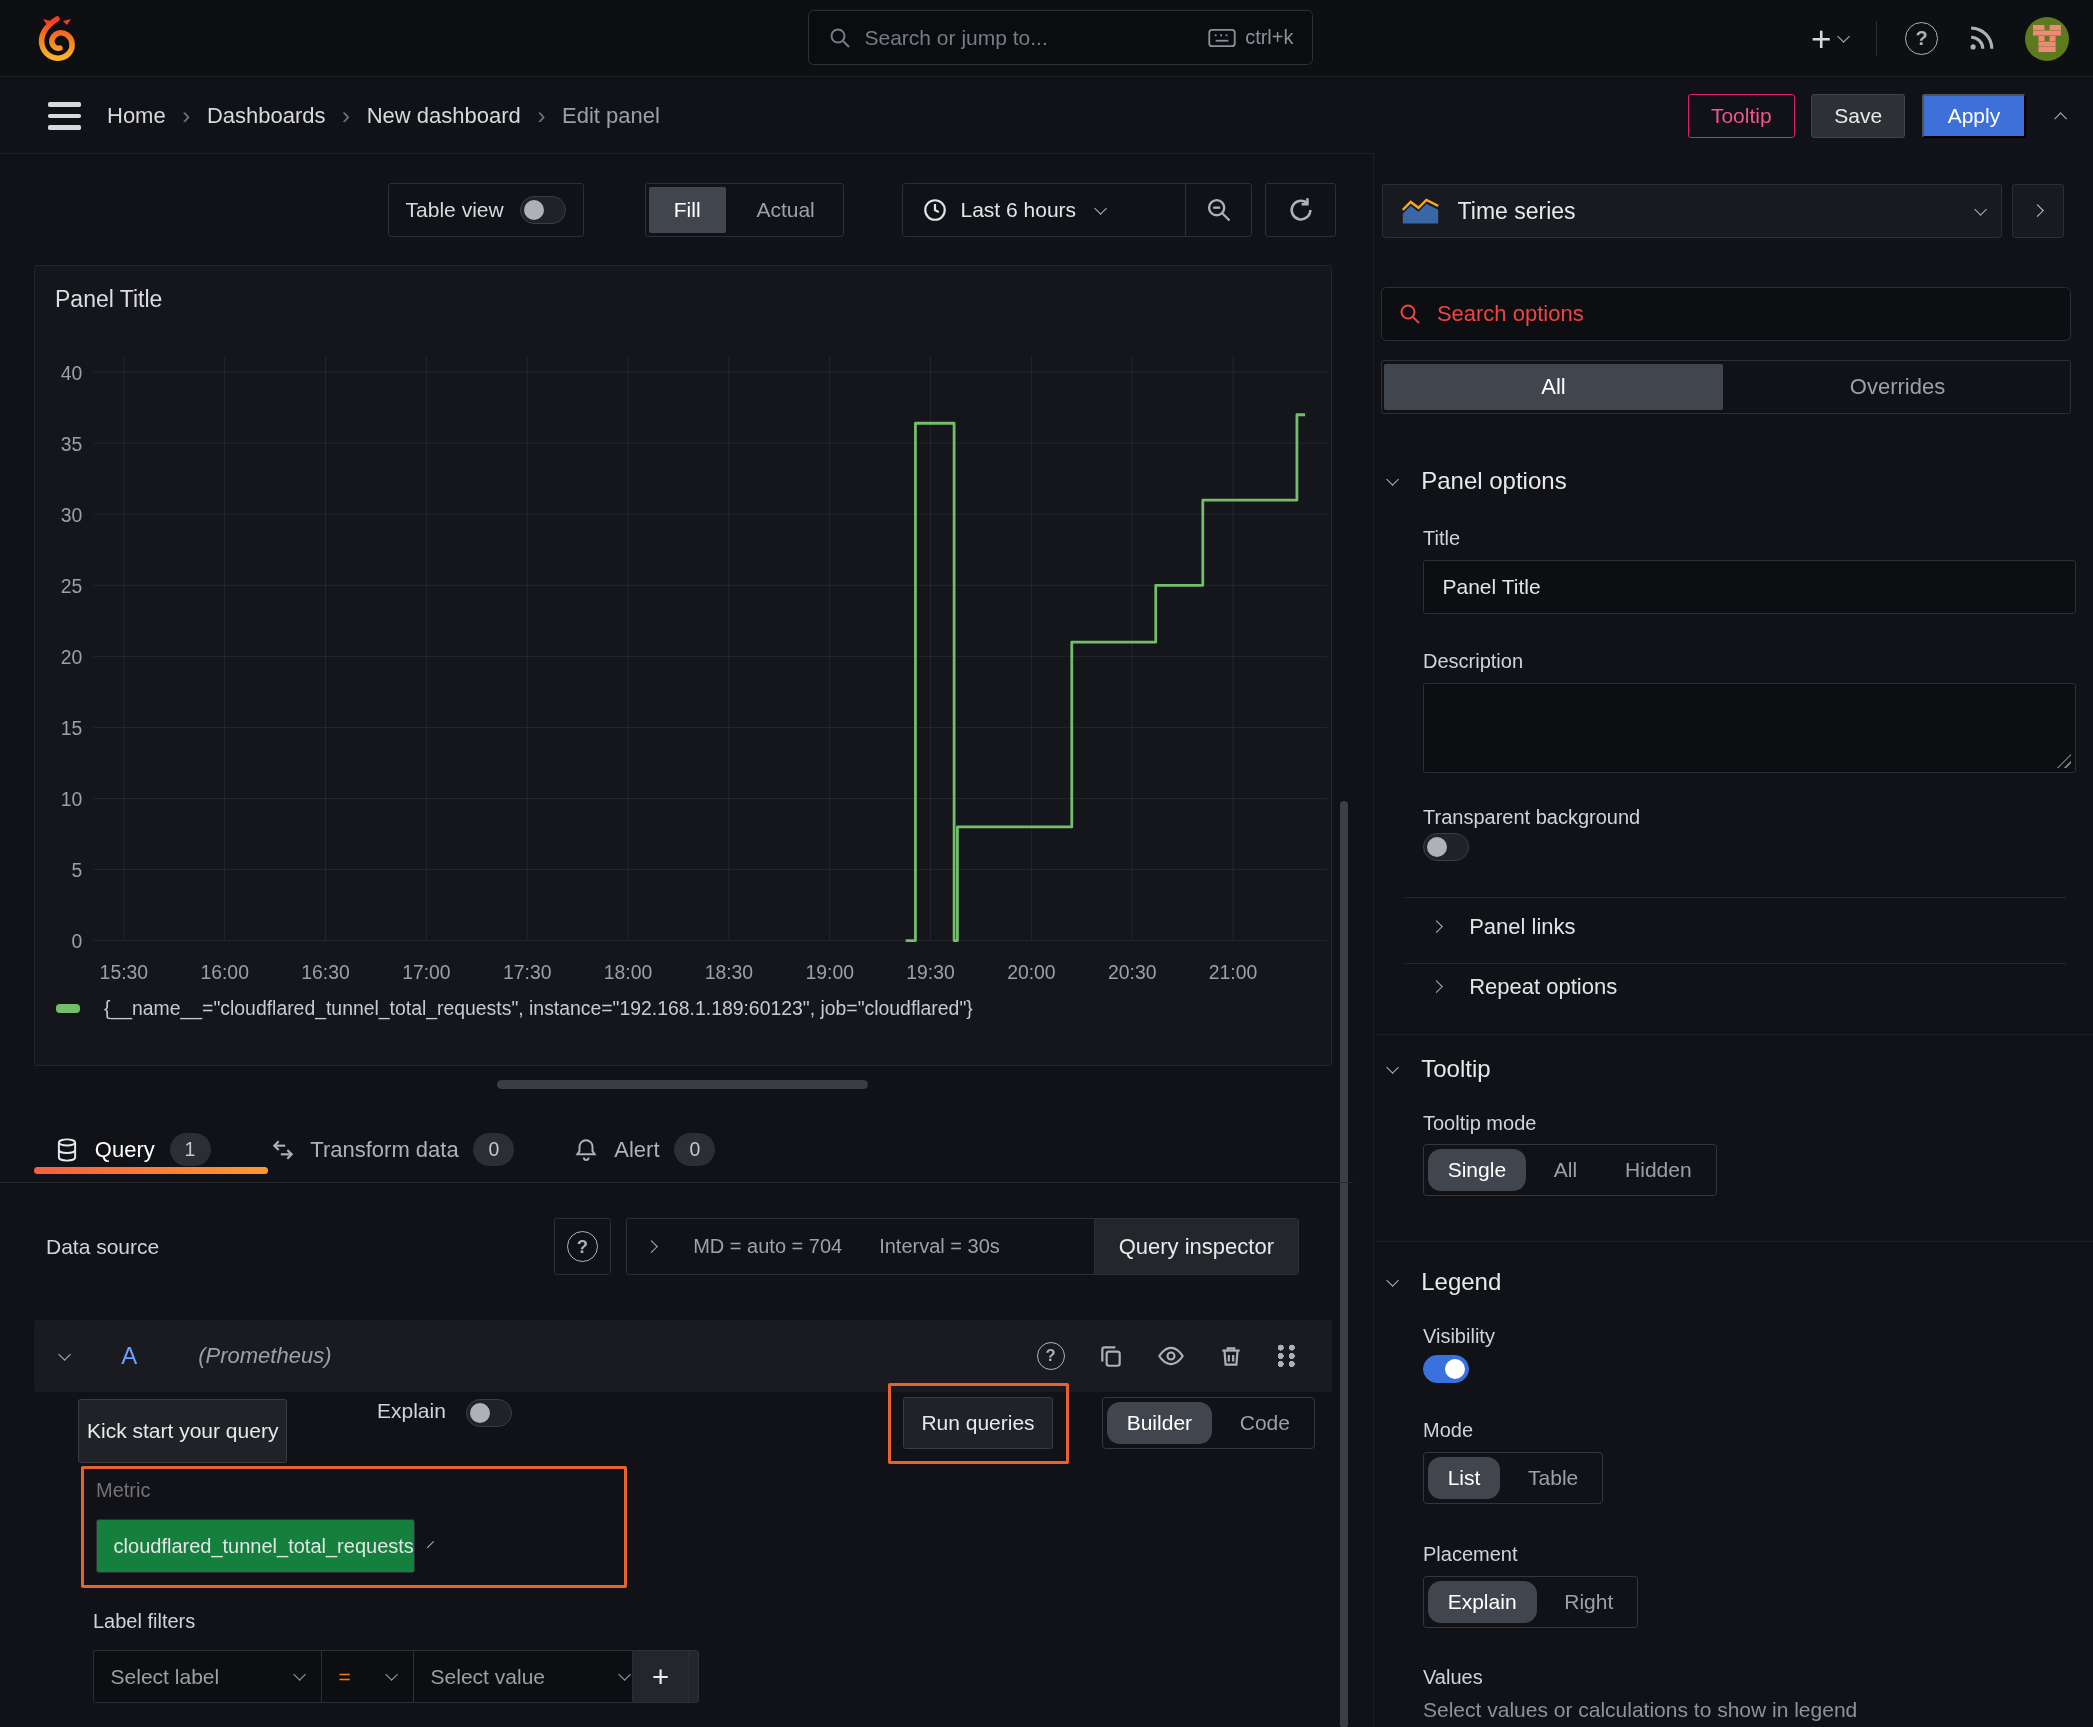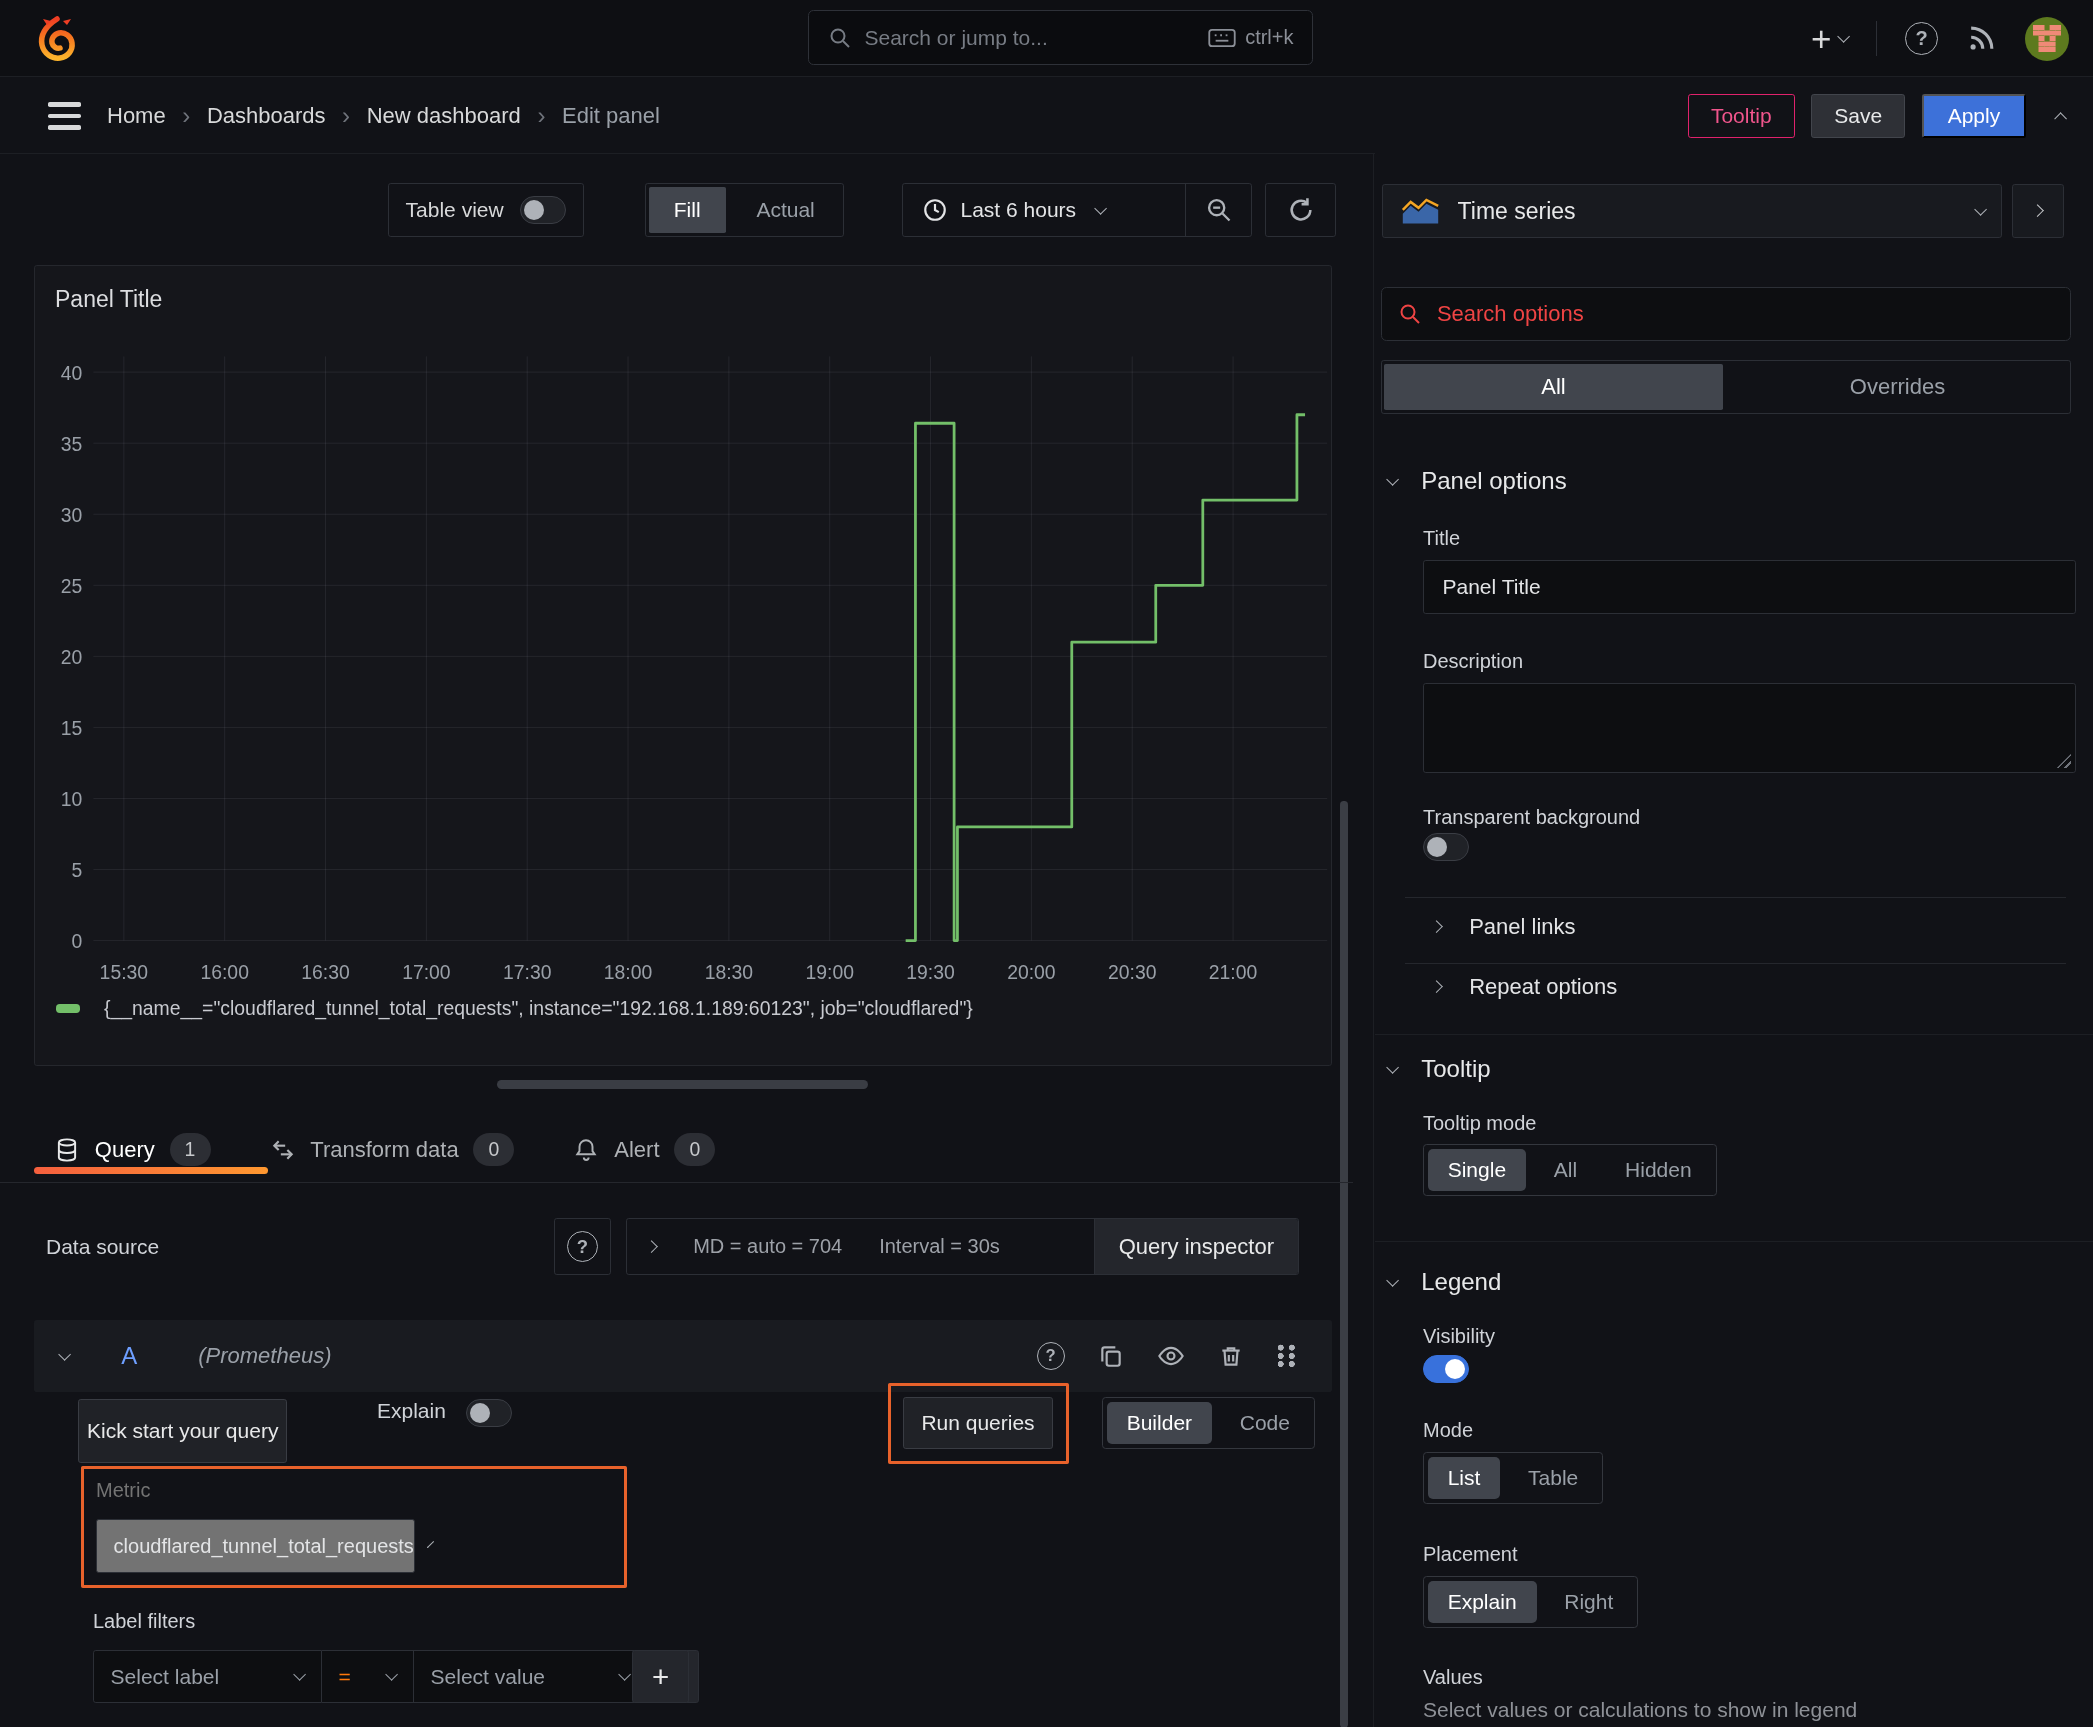--- a/index.html
+++ b/index.html
@@ -10,21 +10,21 @@
   
   .chev { display:inline-block; width:9.2px; height:9.2px; border-right:1.8px solid currentColor; border-bottom:1.8px solid currentColor; }
   .chev.down  { transform:rotate(45deg); margin-top:-3.7px; }
   .chev.right { transform:rotate(-45deg); }
   .chev.up    { transform:rotate(-135deg); margin-top:5.5px; }
   .switch { position:relative; width:46px; height:28px; border-radius:14.8px; background:#202227; border:0.9px solid #3a3d44; flex:none; }
   .switch .knob { position:absolute; left:2.8px; top:2.8px; width:20px; height:20px; border-radius:50%; background:#aeb2b8; }
   .switch.on { background:#3871dc; border-color:#3871dc; }
   .switch.on .knob { left:auto; right:2.8px; background:#ffffff; }
   .seg { display:inline-flex; border:0.9px solid #34373e; border-radius:3.7px; background:#111217; height:52px; align-items:stretch; }
-  .seg .opt { display:flex; align-items:center; padding:0 24px; color:#9aa0a8; font-size:21px; border-radius:5px; margin:3.7px 0; }
+  .seg .opt { display:flex; align-items:center; padding:0 24px; color:#9aa0a8; font-size:21px; border-radius:13px; margin:3.7px 0; }
   .seg .opt.sel { background:#41454d; color:#ffffff; margin:3.7px; padding:0 20px; }
   .btn { display:inline-flex; align-items:center; justify-content:center; border-radius:2.8px; font-size:21px; }
   .icon-btn { display:flex; align-items:center; justify-content:center; color:#aeb2b8; }
   svg { display:block; }
   .annot { position:absolute; border:3.7px solid #e8622b; border-radius:1.8px; }
   .divline { position:absolute; height:0.9px; background:#25272d; }
 
   
   .topbar { position:absolute; left:0; top:0; width:2093px; height:77px; background:#0e0f13; border-bottom:0.9px solid #1d1f24; }
   .logo { position:absolute; left:33px; top:14.8px; width:48px; height:48px; }
@@ -95,21 +95,21 @@
   .refid { color:#6e9fff; font-size:24px; font-weight:500; margin-left:52px; }
   .refds { color:#9aa0a8; font-size:22px; font-style:italic; margin-left:61px; }
   .qrow-icons { position:absolute; right:37px; display:flex; align-items:center; gap:33px; color:#aeb2b8; }
   .kick-btn { position:absolute; left:78px; top:1399px; height:64px; padding:0 8px; background:#202227; border:0.9px solid #393c43; color:#e8e9ea; }
   .explain-wrap { position:absolute; left:377px; top:1399px; height:52px; display:flex; align-items:flex-start; gap:20px; font-size:21px; color:#d0d3d8; }
   .run-btn { position:absolute; left:903px; top:1397px; width:150px; height:52px; background:#202227; border:0.9px solid #393c43; color:#e8e9ea; }
   .bc-group { position:absolute; left:1102px; top:1397px; height:52px; }
 
   
   .metric-label { position:absolute; left:96px; top:1479px; font-size:20px; color:#737373; }
-  .metric-select { position:absolute; left:96px; top:1519px; width:319px; height:54px; background:#737373; border:0.9px solid #2c2f36; border-radius:2.8px; display:flex; align-items:center; padding:0 16.6px; gap:16.6px; }
+  .metric-select { position:absolute; left:96px; top:1519px; width:319px; height:54px; background:#15803d; border:0.9px solid #2c2f36; border-radius:2.8px; display:flex; align-items:center; padding:0 16.6px; gap:16.6px; }
   .metric-select .val { flex:1; font-size:20px; color:#e3e4e6; }
   .lf-label { position:absolute; left:93px; top:1610px; font-size:20px; color:#d0d3d8; }
   .lf-row { position:absolute; left:93px; top:1650px; height:53px; display:flex; align-items:stretch; }
   .lf-box { background:#0d0e11; border:0.9px solid #2c2f36; display:flex; align-items:center; gap:16.6px; padding:0 16.6px; color:#9aa0a8; font-size:21px; }
   .lf-x { width:52px; background:#24262c; border:0.9px solid #2c2f36; display:flex; align-items:center; justify-content:center; color:#c7c9cc; font-size:26px; }
   .lf-plus { position:absolute; left:632px; top:1650px; width:57px; height:53px; background:#24262c; border:0.9px solid #2c2f36; border-radius:2.8px; display:flex; align-items:center; justify-content:center; color:#e8e9ea; font-size:29.5px; }
 
   
   .sidebar { position:absolute; left:1375px; top:153px; width:718px; height:1575px; background:#111217; }
   .viz-select { position:absolute; left:7.4px; top:31px; width:620px; height:54px; background:#181a1f; border:0.9px solid #2c2f36; border-radius:2.8px; display:flex; align-items:center; padding:0 16.6px; gap:16.6px; }

